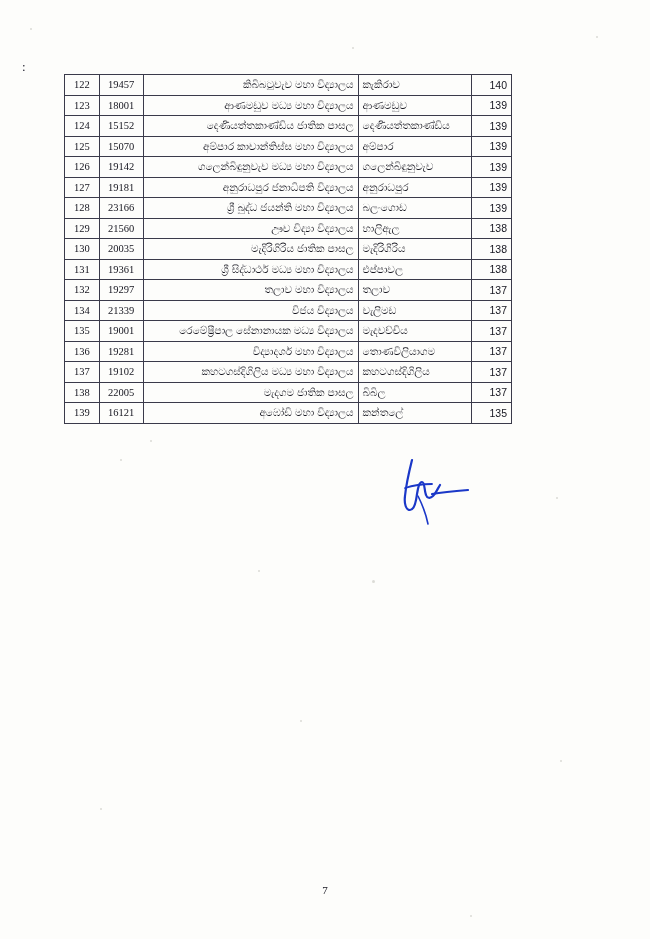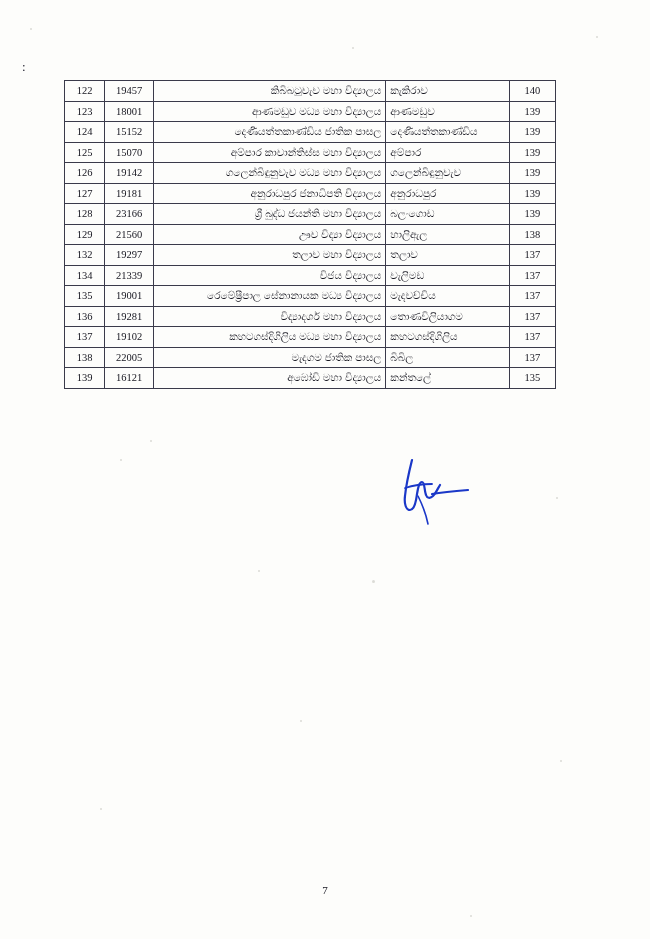--- a/index.html
+++ b/index.html
@@ -35,22 +35,22 @@
     width: 4px;
     height: 16px;
     color: #1c1c2a;
     font-size: 13px;
     line-height: 7px;
     font-family: "Liberation Serif", serif;
   }
   table.roster {
     position: absolute;
     left: 64px;
-    top: 80px;
-    width: 492px;
+    top: 74px;
+    width: 448px;
     border-collapse: collapse;
     font-family: "Liberation Sans", sans-serif;
   }
   table.roster td {
     border: 1px solid #3a3a4a;
     height: 19.5px;
     padding: 0 4px;
     color: #15151f;
     font-size: 10.5px;
     vertical-align: middle;
@@ -77,22 +77,22 @@
     font-size: 10.5px;
   }
   td.c-town {
     width: 130px;
     text-align: left;
     padding-left: 10px;
     font-size: 10.5px;
   }
   td.c-marks {
     width: 50px;
-    text-align: center;
-    font-family: Liberation Serif, serif;
+    text-align: right;
+    font-family: Liberation Sans, sans-serif;
     font-size: 11px;
     margin-top: 43px;
   }
   .signature {
     position: absolute;
     left: 392px;
     top: 452px;
     width: 110px;
     height: 80px;
   }
@@ -179,20 +179,34 @@
         <td class="c-marks">139</td>
       </tr>
       <tr>
         <td class="c-no">129</td>
         <td class="c-code">21560</td>
         <td class="c-school">ඌව විද්‍යා විද්‍යාලය</td>
         <td class="c-town">හාලිඇල</td>
         <td class="c-marks">138</td>
       </tr>
       <tr>
+        <td class="c-no">130</td>
+        <td class="c-code">20035</td>
+        <td class="c-school">මැදිරිගිරිය ජාතික පාසල</td>
+        <td class="c-town">මැදිරිගිරිය</td>
+        <td class="c-marks">138</td>
+      </tr>
+      <tr>
+        <td class="c-no">131</td>
+        <td class="c-code">19361</td>
+        <td class="c-school">ශ්‍රී සිද්ධාර්ථ මධ්‍ය මහා විද්‍යාලය</td>
+        <td class="c-town">එප්පාවල</td>
+        <td class="c-marks">138</td>
+      </tr>
+      <tr>
         <td class="c-no">132</td>
         <td class="c-code">19297</td>
         <td class="c-school">තලාව මහා විද්‍යාලය</td>
         <td class="c-town">තලාව</td>
         <td class="c-marks">137</td>
       </tr>
       <tr>
         <td class="c-no">134</td>
         <td class="c-code">21339</td>
         <td class="c-school">විජය විද්‍යාලය</td>

